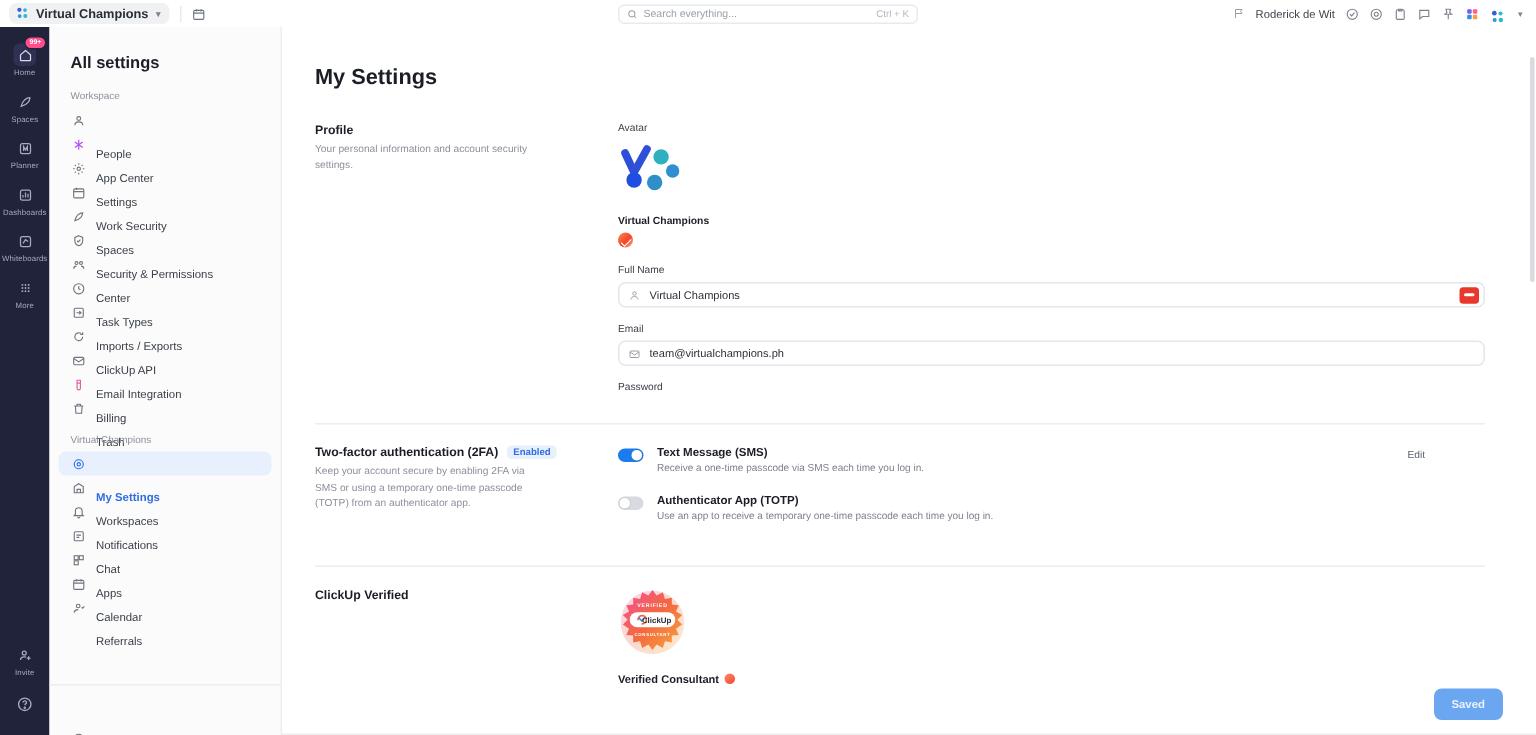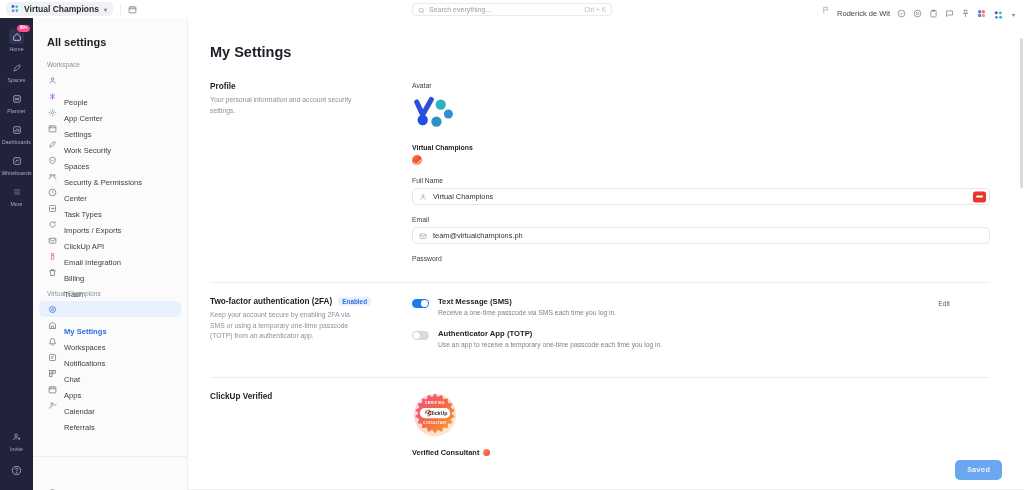--- a/index.html
+++ b/index.html
@@ -40,21 +40,21 @@
     background: #fff;
     display: flex; align-items: center;
     padding: 0 5px;
     gap: 4px;
     cursor: text;
   }
   .search-box .ph { font-size: 7px; color: #9aa0aa; flex: 1; }
   .search-box .kbd { font-size: 6.5px; color: #b4b9c1; }
 
   .topbar-right {
-    margin-left: auto; display: flex; align-items: flex-end; gap: 7px;
+    margin-left: auto; display: flex; align-items: center; gap: 7px;
     padding-right: 3px;
   }
   .user-name { font-size: 7.5px; color: #40454d; }
   .flag-ic { color: #9aa0aa; }
   .avatar-mini { width: 11px; height: 11px; position: relative; }
 
   
   .body { flex: 1; display: flex; min-height: 0; }
 
   
@@ -212,21 +212,20 @@
   }
 
   
   .saved-btn {
     position: absolute; right: 22px; bottom: 10px;
     background: #6ba7f0; color: #eaf2fd;
     font-size: 7.6px; font-weight: 600;
     border: none; border-radius: 5px;
     padding: 6px 12px;
     cursor: default;
-    font-family: Liberation Mono, monospace;
   }
   .footer-rule { position: absolute; left: 0; right: 0; bottom: 0; height: 1px; background: #eeeff1; }
 
   
   .vscroll {
     position: absolute; right: 1px; top: 20px; width: 3px; height: 150px;
     background: #d9dbe0; border-radius: 3px;
   }
 </style>
 </head>

